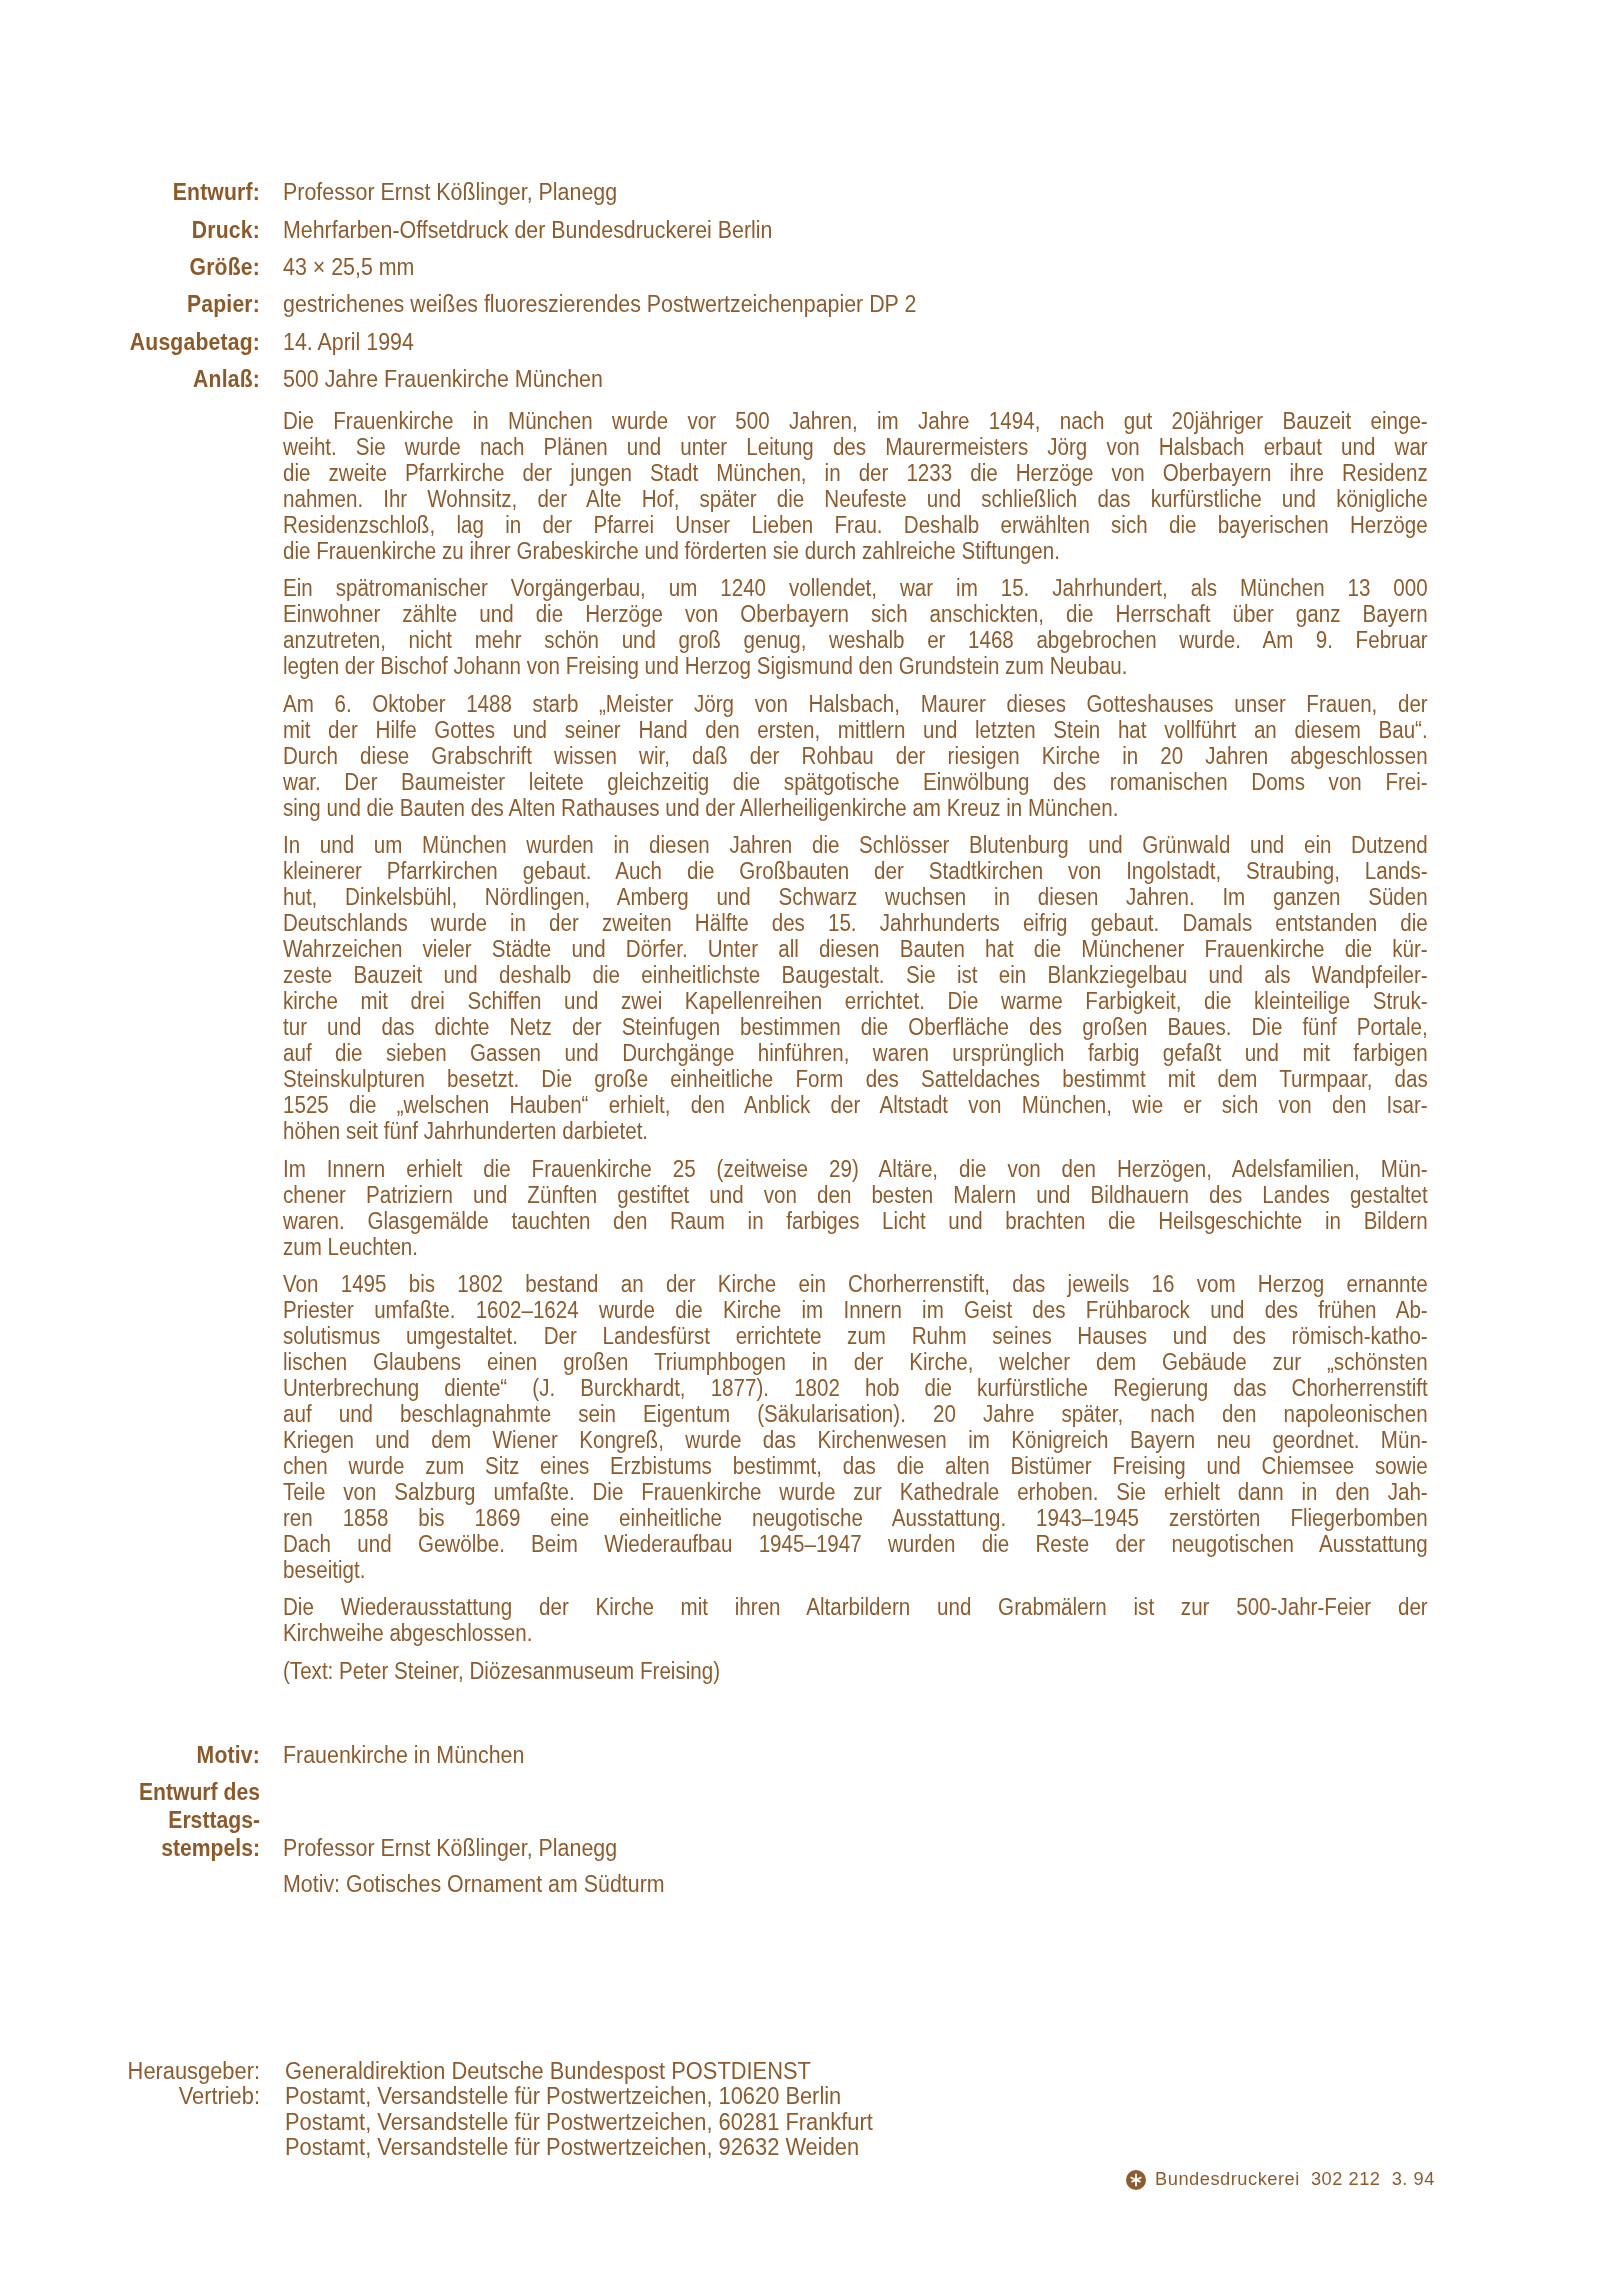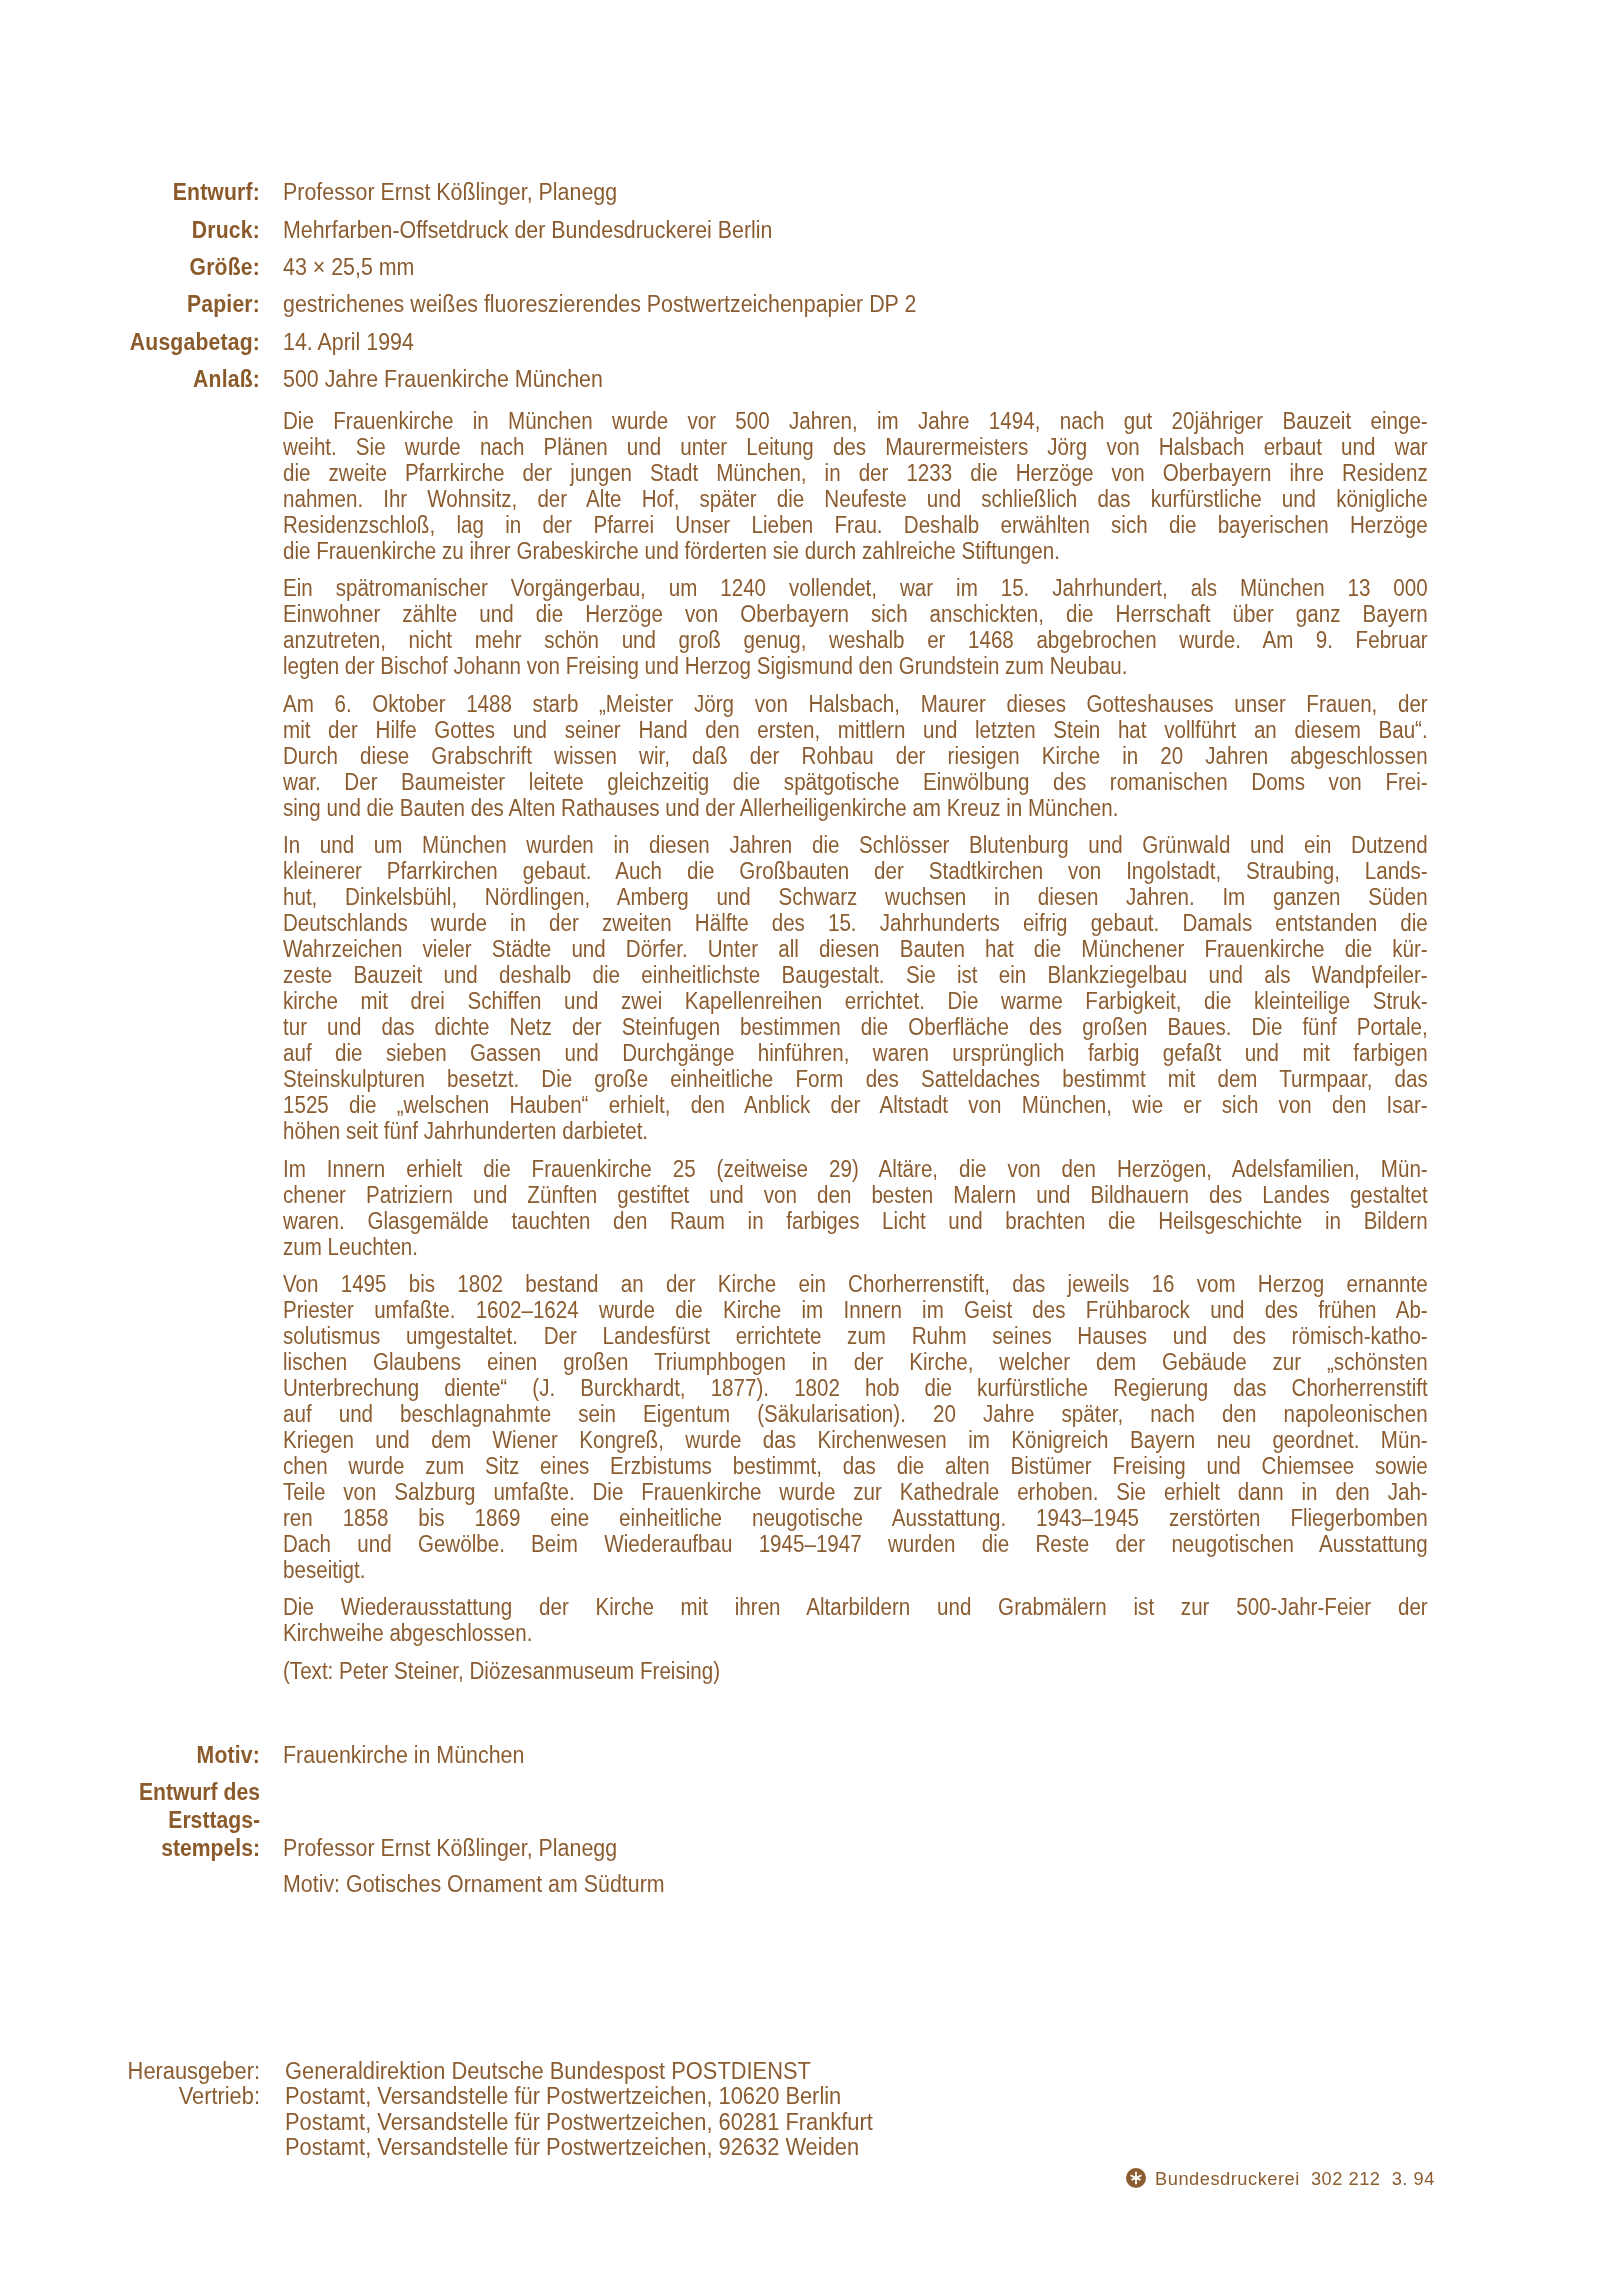--- a/index.html
+++ b/index.html
@@ -33,21 +33,21 @@
   .stamp-lbl { position: absolute; right: 1361px; width: 274px; text-align: right;
     font-weight: bold; font-size: 23px; line-height: 28px; transform: scaleX(0.92); transform-origin: right top; color: #8b5a2b; }
   .foot-lbl {
     position: absolute; right: 1361px; width: 274px; text-align: right;
     font-size: 23px; line-height: 26.5px; color: #8a5c30;
     transform: scaleX(0.95); transform-origin: right center;
   }
   .foot-val { position: absolute; left: 285px; font-size: 23px; line-height: 26.5px;
     transform: scaleX(0.95); transform-origin: left center; white-space: nowrap; color: #8a5c30; }
   .imprint { position: absolute; left: 1126px; top: 2168px; font-size: 18.3px; line-height: 22px;
-    color: #8a5c30; display: flex; align-items: flex-start; gap: 9.1px; letter-spacing: 0.5px; }
+    color: #8a5c30; display: flex; align-items: flex-end; gap: 9.1px; letter-spacing: 0.5px; }
   .logo { width: 20px; height: 20px; border-radius: 50%; background: #8a5c30; position: relative; display: inline-block; }
   .logo svg { position: absolute; left: 0; top: 0; }
 </style>
 </head>
 <body>
 
 <div class="page">
 
   <div class="row" style="top:179px">
     <span class="lbl">Entwurf:</span>

